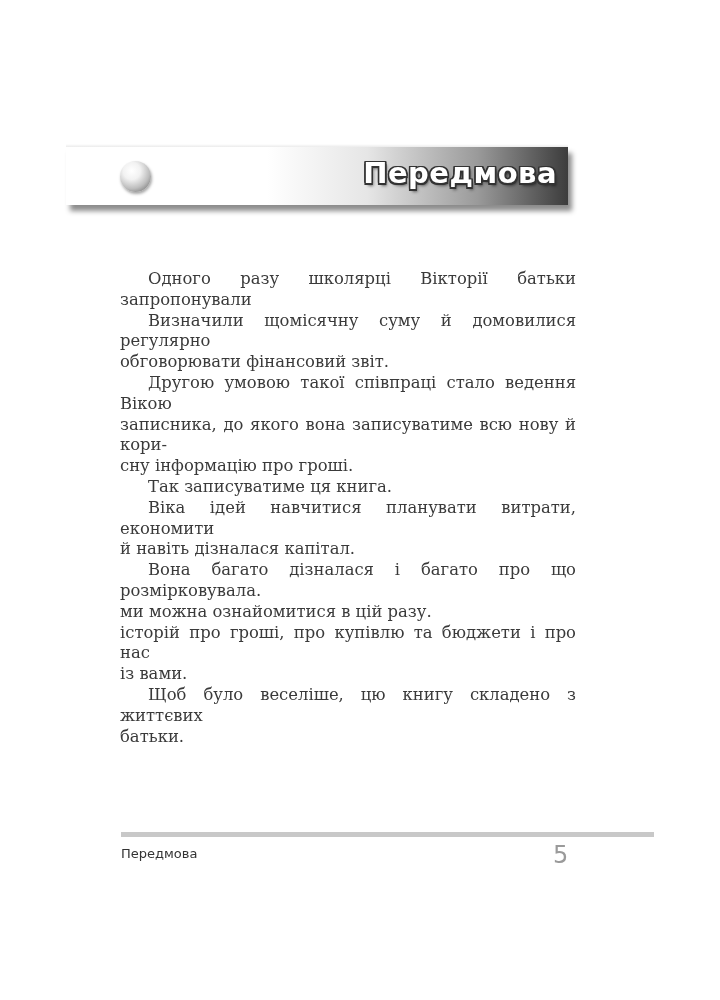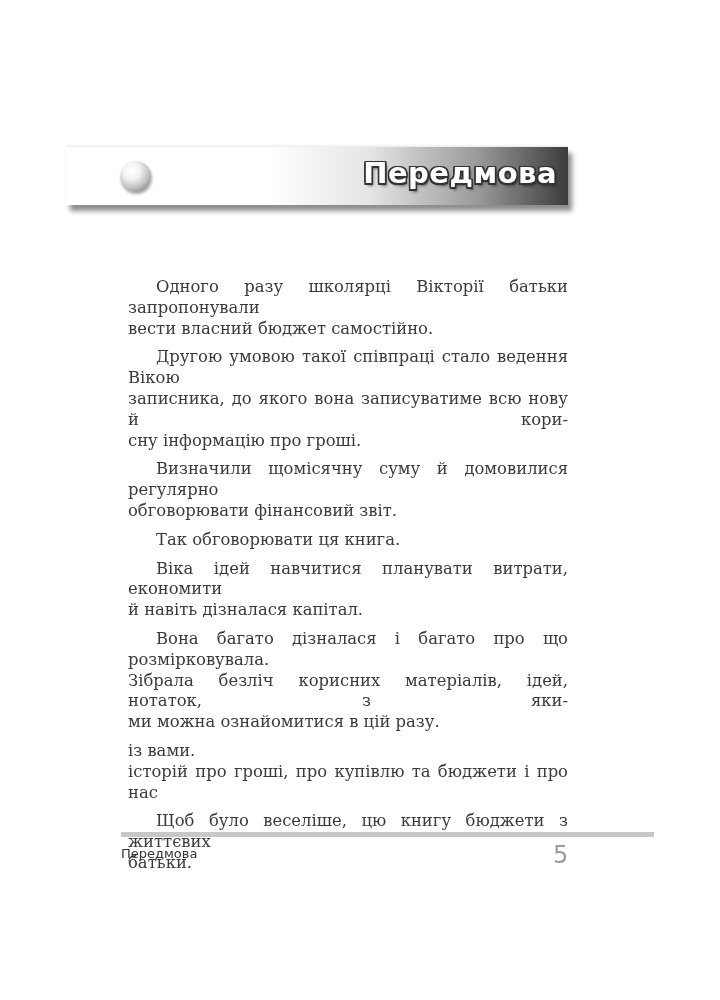--- a/index.html
+++ b/index.html
@@ -7,68 +7,66 @@
   .band { position:absolute; left:66px; top:147px; width:502px; height:58px;
     background:linear-gradient(to right, #ffffff 0%, #ffffff 40%, #e6e6e6 60%, #9a9a9a 82%, #3c3c3c 100%);
     box-shadow: 4px 6px 5px rgba(0,0,0,0.45); }
   .band-top-shadow { position:absolute; left:66px; top:144px; width:502px; height:3px; background:linear-gradient(to bottom, rgba(0,0,0,0), rgba(0,0,0,0.08)); }
   .sphere { position:absolute; left:120px; top:161px; width:31px; height:31px; border-radius:50%;
     background: radial-gradient(circle at 38% 32%, #ffffff 0%, #f2f2f2 30%, #bdbdbd 62%, #6e6e6e 92%, #555 100%);
     box-shadow: 1px 2px 3px rgba(0,0,0,0.35); }
   .title { position:absolute; right:163px; top:156px; font-family:"DejaVu Sans", sans-serif; font-weight:bold; font-size:29px; color:#ffffff; letter-spacing:0.5px;
     text-shadow: -1.5px -1.5px 0 #333, 1.5px -1.5px 0 #333, -1.5px 1.5px 0 #333, 1.5px 1.5px 0 #333, 0 -1.5px 0 #333, 0 1.5px 0 #333, -1.5px 0 0 #333, 1.5px 0 0 #333, 2px 3px 3px rgba(0,0,0,0.5); }
   .body-text { position:absolute; left:120px; top:269px; width:456px; font-size:16.4px; line-height:20.8px; color:#3a3a3a; }
-  .para { margin:8px; text-align:justify; text-indent:28px; }
+  .para { margin:0; text-align:justify; text-indent:28px; }
   .line { display:block; text-align:justify; text-align-last:justify; }
   .line.last { text-align-last:left; }
   .line.first { text-indent:28px; }
   .line:not(.first) { text-indent:0; }
   .footer-rule { position:absolute; left:121px; top:832px; width:533px; height:5px; background:#c8c8c8; }
   .footer-label { position:absolute; left:121px; top:846px; font-family:"DejaVu Sans", sans-serif; font-size:13px; color:#333; }
   .page-num { position:absolute; left:553px; top:841px; font-family:"DejaVu Sans", sans-serif; font-size:24px; color:#9a9a9a; }
 </style>
 </head>
 <body>
 
 <div class="band-top-shadow"></div>
 <div class="band"></div>
 <div class="sphere"></div>
 <div class="title">Передмова</div>
 
 <div class="body-text">
   <p class="para">
     <span class="line first">Одного разу школярці Вікторії батьки запропонували</span>
-    <span class="line last">вести власний бюджет самостійно.</span>
+  </p>
+  <p class="para">
+    <span class="line first">Визначили щомісячну суму й домовилися регулярно</span>
+    <span class="line last">обговорювати фінансовий звіт.</span>
   </p>
   <p class="para">
     <span class="line first">Другою умовою такої співпраці стало ведення Вікою</span>
     <span class="line">записника, до якого вона записуватиме всю нову й кори-</span>
     <span class="line last">сну інформацію про гроші.</span>
   </p>
   <p class="para">
-    <span class="line first">Визначили щомісячну суму й домовилися регулярно</span>
-    <span class="line last">обговорювати фінансовий звіт.</span>
-  </p>
-  <p class="para">
-    <span class="line first last">Так обговорювати ця книга.</span>
+    <span class="line first last">Так записуватиме ця книга.</span>
   </p>
   <p class="para">
     <span class="line first">Віка ідей навчитися планувати витрати, економити</span>
     <span class="line last">й навіть дізналася капітал.</span>
   </p>
   <p class="para">
     <span class="line first">Вона багато дізналася і багато про що розмірковувала.</span>
-    <span class="line">Зібрала безліч корисних матеріалів, ідей, нотаток, з яки-</span>
     <span class="line last">ми можна ознайомитися в цій разу.</span>
   </p>
   <p class="para">
+    <span class="line">історій про гроші, про купівлю та бюджети і про нас</span>
     <span class="line last">із вами.</span>
-    <span class="line">історій про гроші, про купівлю та бюджети і про нас</span>
   </p>
   <p class="para">
-    <span class="line first">Щоб було веселіше, цю книгу бюджети з життєвих</span>
+    <span class="line first">Щоб було веселіше, цю книгу складено з життєвих</span>
     <span class="line last">батьки.</span>
   </p>
 </div>
 
 <div class="footer-rule"></div>
 <div class="footer-label">Передмова</div>
 <div class="page-num">5</div>
 
 </body></html>

